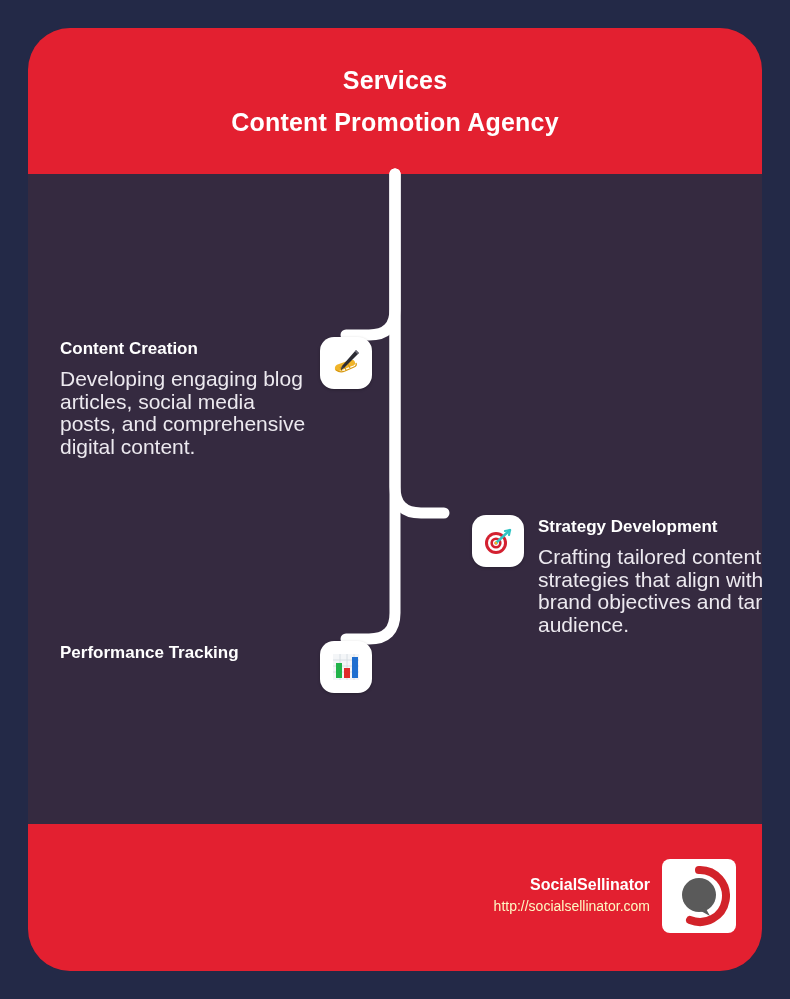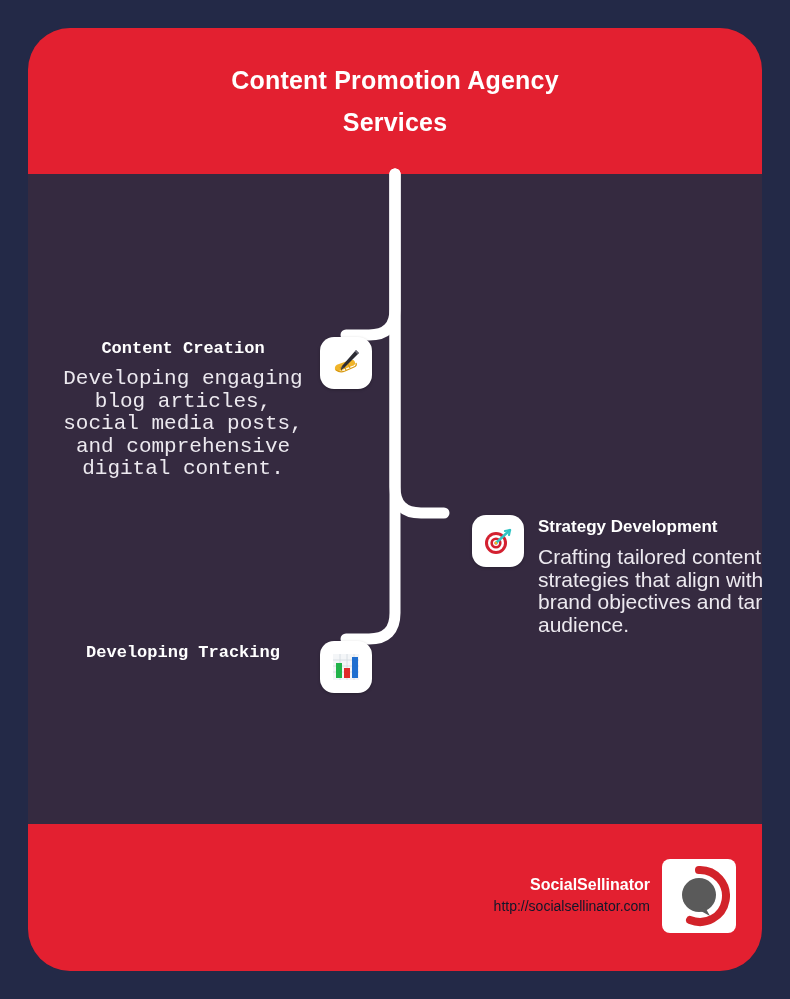--- a/index.html
+++ b/index.html
@@ -61,21 +61,21 @@
 
   
   .row {
     position: absolute;
     display: flex;
     align-items: flex-start;
   }
   .row-left  { flex-direction: row; }
 
   .txt { width: 246px; }
-  .txt-right { text-align: center; font-family: Liberation Mono, monospace; }
+  .txt-right { text-align: left; }
   .txt-left  { text-align: left; }
 
   .item-title {
     color: #ffffff;
     font-size: 17px;
     font-weight: bold;
     line-height: 24px;
     margin: 0 0 7px 0;
   }
   .item-desc {
@@ -124,43 +124,43 @@
     text-align: right;
     margin-right: 12px;
   }
   .brand-name {
     color: #ffffff;
     font-size: 16px;
     font-weight: bold;
     line-height: 22px;
   }
   .brand-url {
-    color: #0f172a;
+    color: #fef9c3;
     font-size: 14px;
     line-height: 21px;
   }
   .brand-logo {
     width: 74px;
     height: 74px;
     border-radius: 8px;
     background: #ffffff;
     display: flex;
     align-items: center;
     justify-content: center;
     flex: 0 0 auto;
   }
 </style>
 </head>
 <body>
 
 <div class="infographic">
 
   <div class="header">
+    <div class="header-line">Services</div>
     <div class="header-line">Content Promotion Agency</div>
-    <div class="header-line">Services</div>
   </div>
 
   <svg class="connector" viewBox="0 0 734 943" fill="none">
     <path d="M367 146 L367 281 Q367 307 341 307 L318 307" stroke="#ffffff" stroke-width="11" stroke-linecap="round" fill="none"></path>
     <path d="M367 146 L367 459 Q367 485 393 485 L416 485" stroke="#ffffff" stroke-width="11" stroke-linecap="round" fill="none"></path>
     <path d="M367 146 L367 585 Q367 611 341 611 L318 611" stroke="#ffffff" stroke-width="11" stroke-linecap="round" fill="none"></path>
   </svg>
 
   <div class="row row-1 row-left">
     <div class="txt txt-right">
@@ -193,21 +193,21 @@
       </svg>
     </div>
     <div class="txt txt-left">
       <p class="item-title">Strategy Development</p>
       <p class="item-desc">Crafting tailored content strategies that align with brand objectives and target audience.</p>
     </div>
   </div>
 
   <div class="row row-3 row-left">
     <div class="txt txt-right">
-      <p class="item-title">Developing Tracking</p>
+      <p class="item-title">Performance Tracking</p>
     </div>
     <div class="badge">
       <svg width="34" height="34" viewBox="0 0 34 34">
         <rect x="4" y="4" width="26" height="26" fill="#f4f6f8"></rect>
         <g stroke="#d3dae0" stroke-width="0.8">
           <line x1="4" y1="10" x2="30" y2="10"></line>
           <line x1="4" y1="16" x2="30" y2="16"></line>
           <line x1="4" y1="22" x2="30" y2="22"></line>
           <line x1="11" y1="4" x2="11" y2="30"></line>
           <line x1="18" y1="4" x2="18" y2="30"></line>

